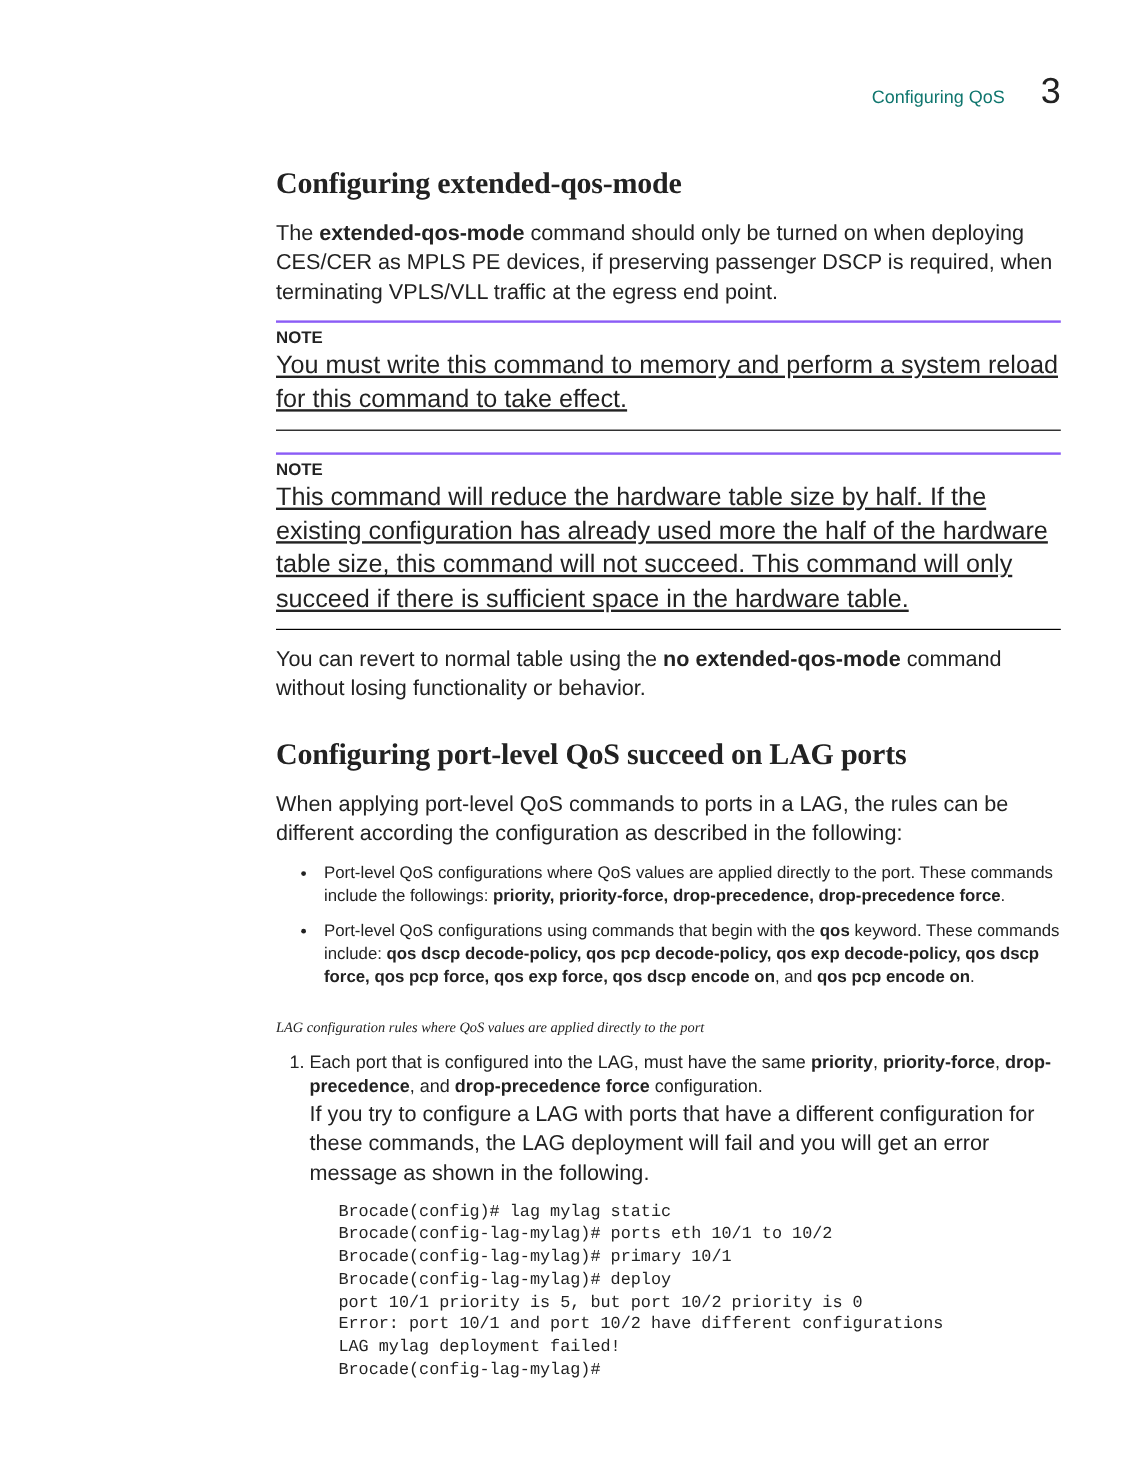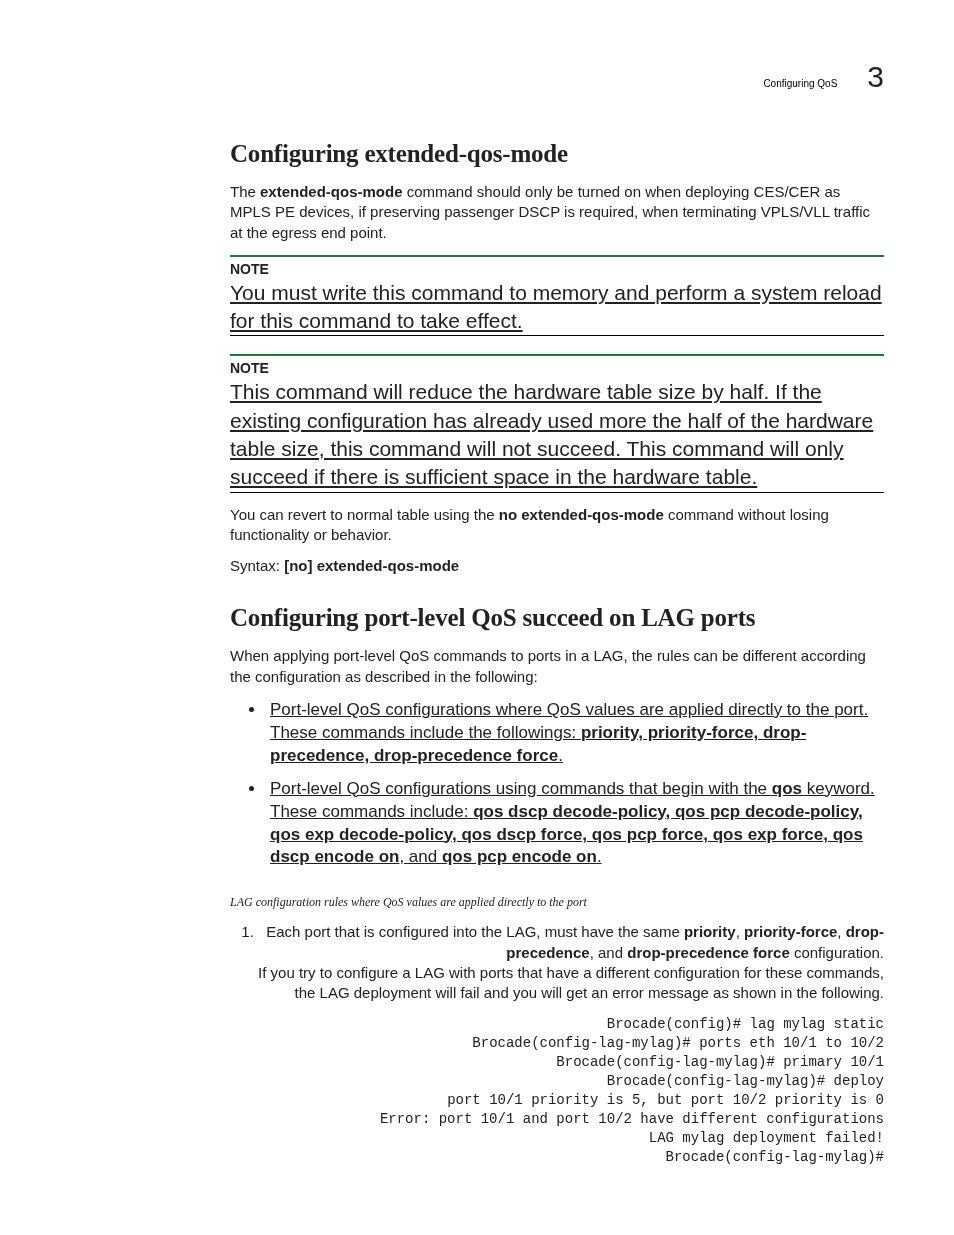--- a/index.html
+++ b/index.html
@@ -20,22 +20,22 @@
   }
   .running-head {
     position: absolute;
     top: 60px;
     right: 70px;
     display: flex;
     align-items: baseline;
     gap: 30px;
   }
   .running-title {
-    font-size: 10px;
-    color: #000000;
+    font-size: 15px;
+    color: #0f766e;
   }
   .running-num {
     font-size: 30px;
     font-weight: 400;
     font-family: Arial, Helvetica, sans-serif;
   }
   .content {
     margin-top: 80px;
   }
   h2.section {
@@ -46,29 +46,29 @@
     letter-spacing: -0.2px;
   }
   h3.subsection {
     font-family: Georgia, 'Times New Roman', serif;
     font-style: italic;
     font-weight: 400;
     font-size: 12px;
     margin: 26px 0 12px;
   }
   p.body {
-    font-size: 15px;
+    font-size: 18px;
     line-height: 1.35;
     margin: 0 0 12px;
   }
   strong { font-weight: 700; }
   .note-box {
-    border-top: 2px solid #15803d;
+    border-top: 2px solid #8b5cf6;
     border-bottom: 1px solid #000;
-    padding: 4px 0 0;
+    padding: 4px 0 10px;
     margin: 12px 0;
   }
   .note-box + .note-box { margin-top: 18px; }
   .note-label {
     font-weight: 700;
     font-size: 14px;
     margin-bottom: 2px;
   }
   .note-text {
     font-size: 21px;
@@ -88,30 +88,28 @@
   .syntax {
     font-size: 15px;
     margin: 6px 0 0;
   }
   ul.bullets {
     list-style: disc;
     padding-left: 36px;
     margin: 4px 0 10px;
   }
   ul.bullets li {
-    font-size: 17px;
+    font-size: 14px;
     line-height: 1.35;
     margin-bottom: 10px;
     padding-left: 4px;
-    text-decoration: underline;
   }
   ol.numbered {
     padding-left: 28px;
     margin: 4px 0 10px;
-    text-align: right;
   }
   ol.numbered li {
     font-size: 15px;
     line-height: 1.35;
   }
   .li-sub {
     margin-top: 10px;
   }
 </style>
 </head>
@@ -140,23 +138,20 @@
     <div class="note-box">
       <div class="note-label">NOTE</div>
       <div class="note-text">This command will reduce the hardware table size by half. If the existing configuration has already used more the half of the hardware table size, this command will not succeed. This command will only succeed if there is sufficient space in the hardware table.</div>
     </div>
 
     <p class="body">
       <span>You can revert to normal table using the </span><strong>no extended-qos-mode</strong><span> command without losing functionality or behavior.</span>
     </p>
 
 
-    <p class="syntax">
-      <span>Syntax:</span><strong>  [no] extended-qos-mode</strong>
-    </p>
 
     <h2 class="section">Configuring port-level QoS succeed on LAG ports</h2>
 
     <p class="body">When applying port-level QoS commands to ports in a LAG, the rules can be different according the configuration as described in the following:</p>
 
     <ul class="bullets">
       <li>
         <span>Port-level QoS configurations where QoS values are applied directly to the port. These commands include the followings: </span><strong>priority, priority-force, drop-precedence, drop-precedence force</strong><span>.</span>
       </li>
       <li>

